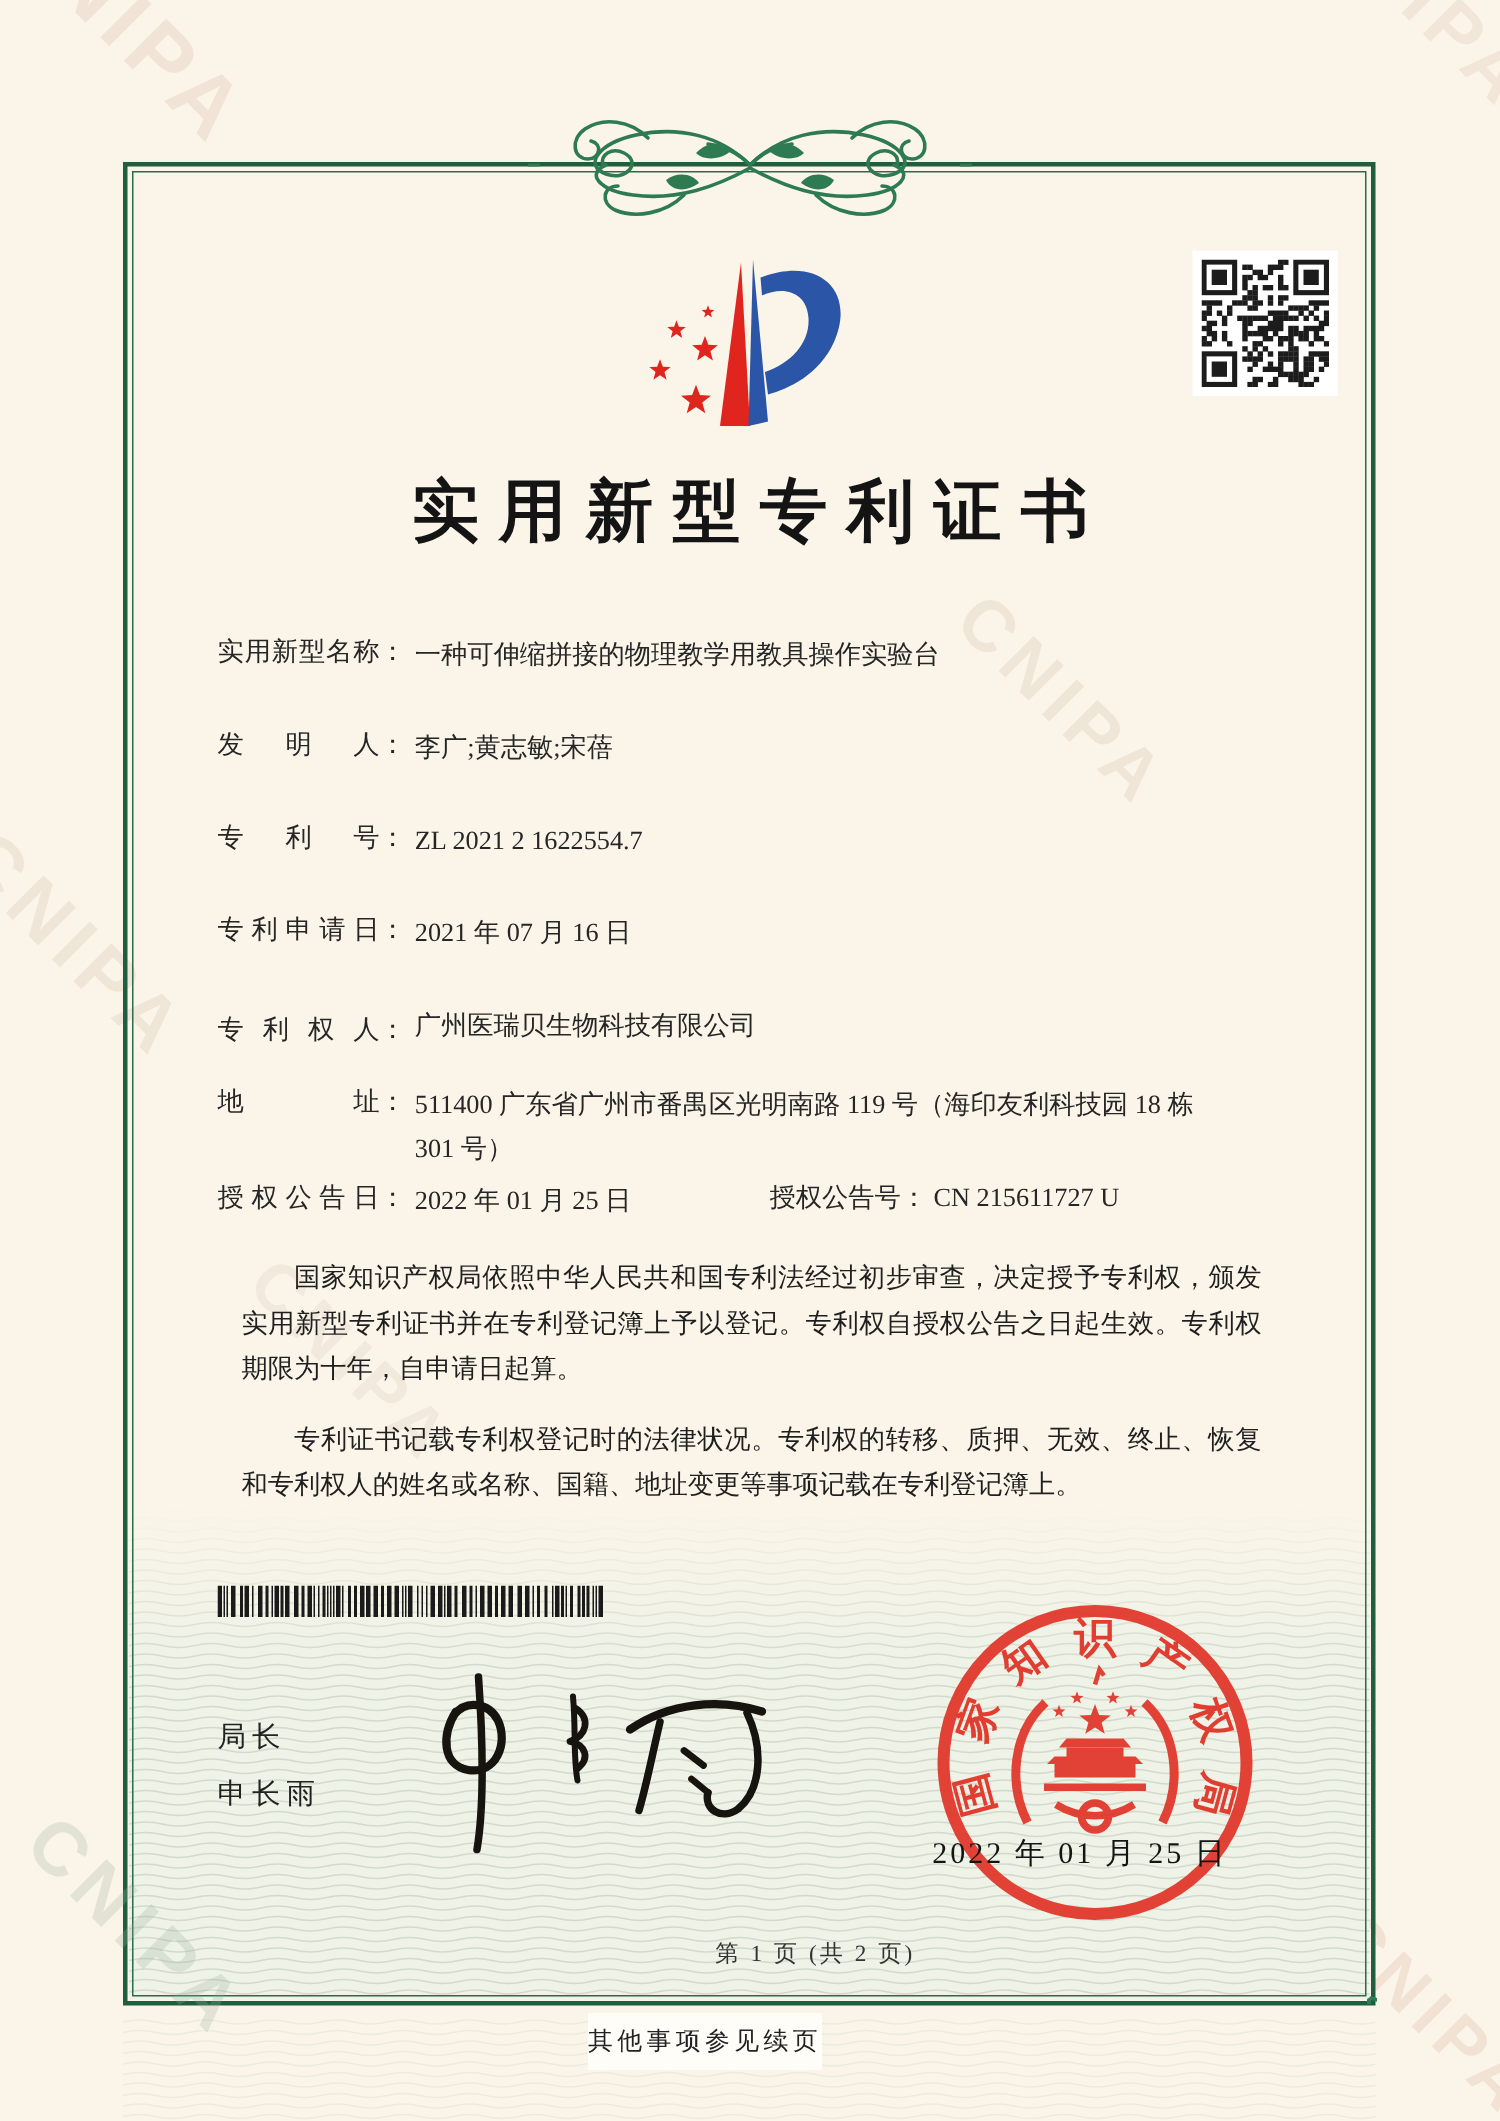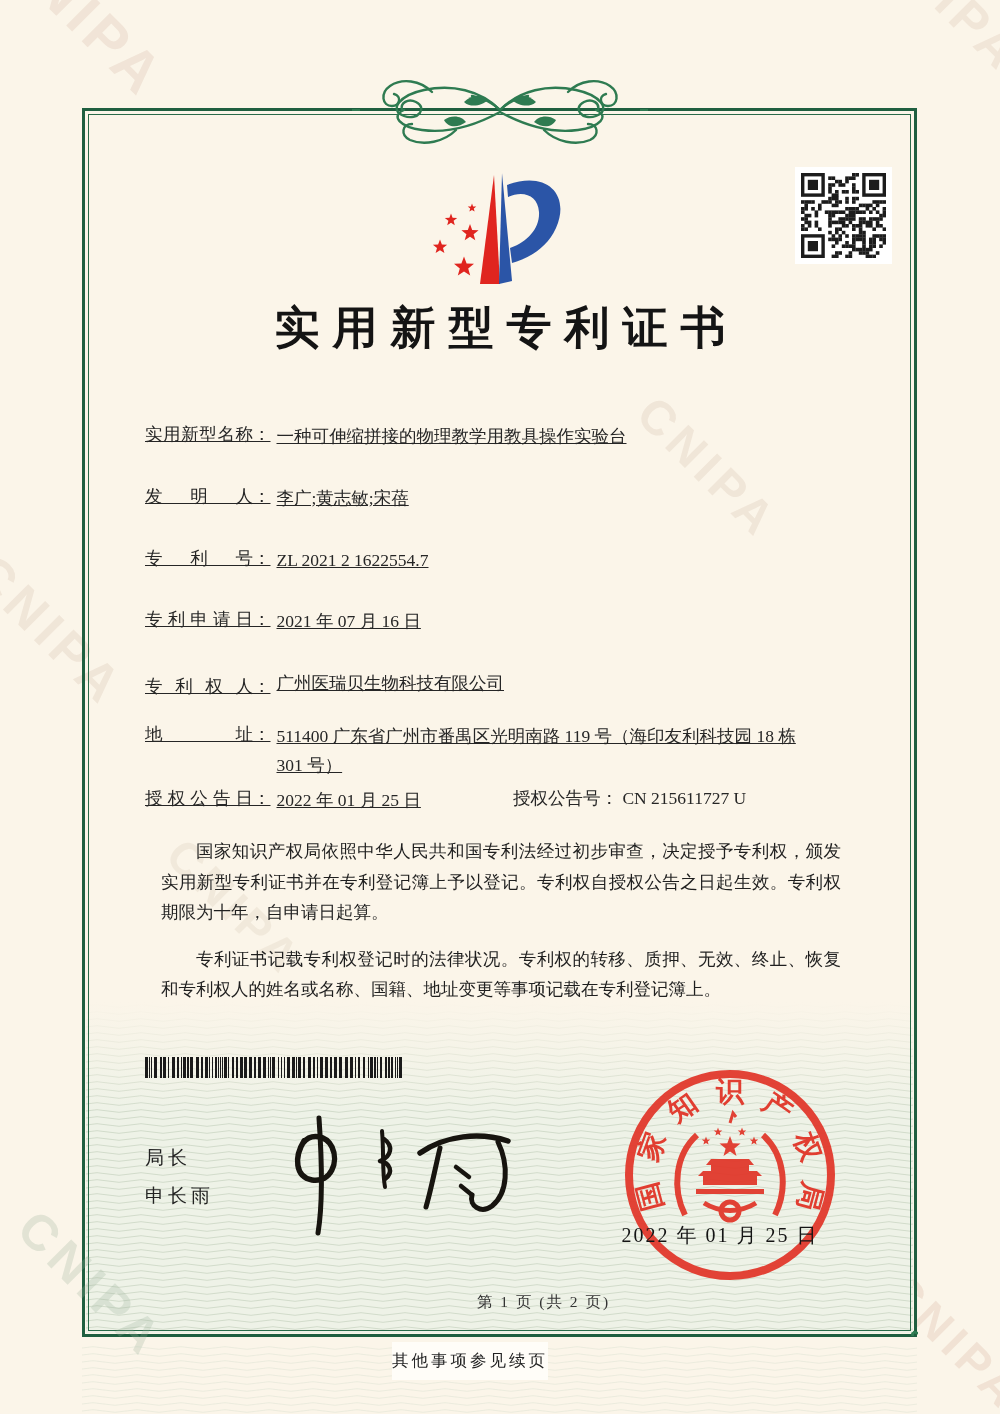--- a/index.html
+++ b/index.html
@@ -19,24 +19,24 @@
   .guilloche .fade{position:absolute;left:0;top:0;width:100%;height:110px;
       background:linear-gradient(to bottom,#fbf5e9 0%,rgba(251,245,233,0) 100%);}
   .guilloche svg,.understrip svg{display:block;}
   .understrip{position:absolute;left:82px;top:1344px;width:835px;height:70px;opacity:.55;}
 
   .cert-no{position:absolute;left:128px;top:168px;font-size:20px;color:#2b2b2b;letter-spacing:3px;}
   .logo{position:absolute;left:428px;top:166px;}
   .qrbox{position:absolute;left:795px;top:167px;width:97px;height:97px;background:#fff;}
   .qrbox svg{position:absolute;left:6px;top:6px;}
 
-  .title{position:absolute;left:0;right:0;top:298px;margin:0;text-align:center;
+  .title{position:absolute;left:0;right:0;top:298px;margin:13px;text-align:center;
       font-size:45px;font-weight:700;color:#141414;letter-spacing:13px;text-indent:13px;}
 
-  .field-row{position:absolute;left:145px;font-size:17.5px;color:#262626;display:flex;align-items:flex-start;text-decoration:underline;}
+  .field-row{position:absolute;left:145px;font-size:17.5px;color:#262626;display:flex;align-items:flex-start;}
   .field-label{display:inline-block;width:108px;text-align:justify;text-align-last:justify;flex:0 0 108px;}
   .field-colon{flex:0 0 auto;margin-right:6px;}
   .field-value{flex:0 0 auto;max-width:560px;line-height:29px;}
   .grant-right{position:absolute;left:513px;top:786px;font-size:17.5px;color:#262626;}
 
   .body-text{position:absolute;left:145px;top:820px;width:712px;font-size:17.5px;line-height:30.5px;
       color:#1f1f1f;text-align:justify;}
   .body-text p{margin:16px;text-indent:2em;}
 
   .barcode{position:absolute;left:145px;top:1057px;}

